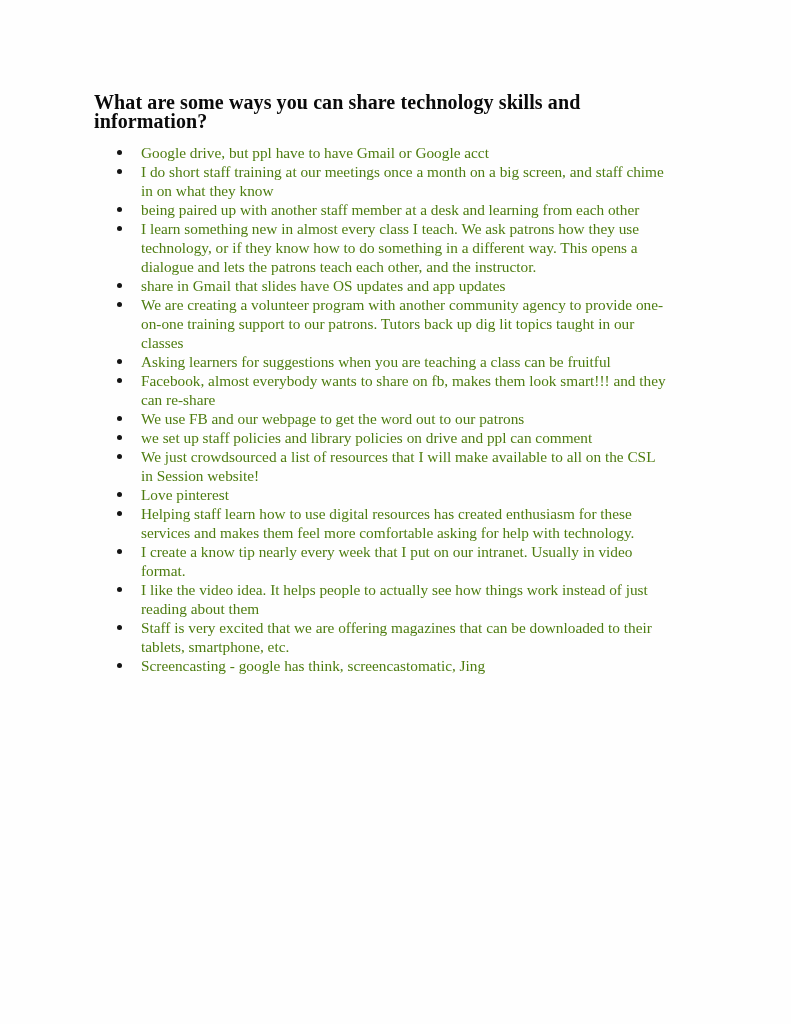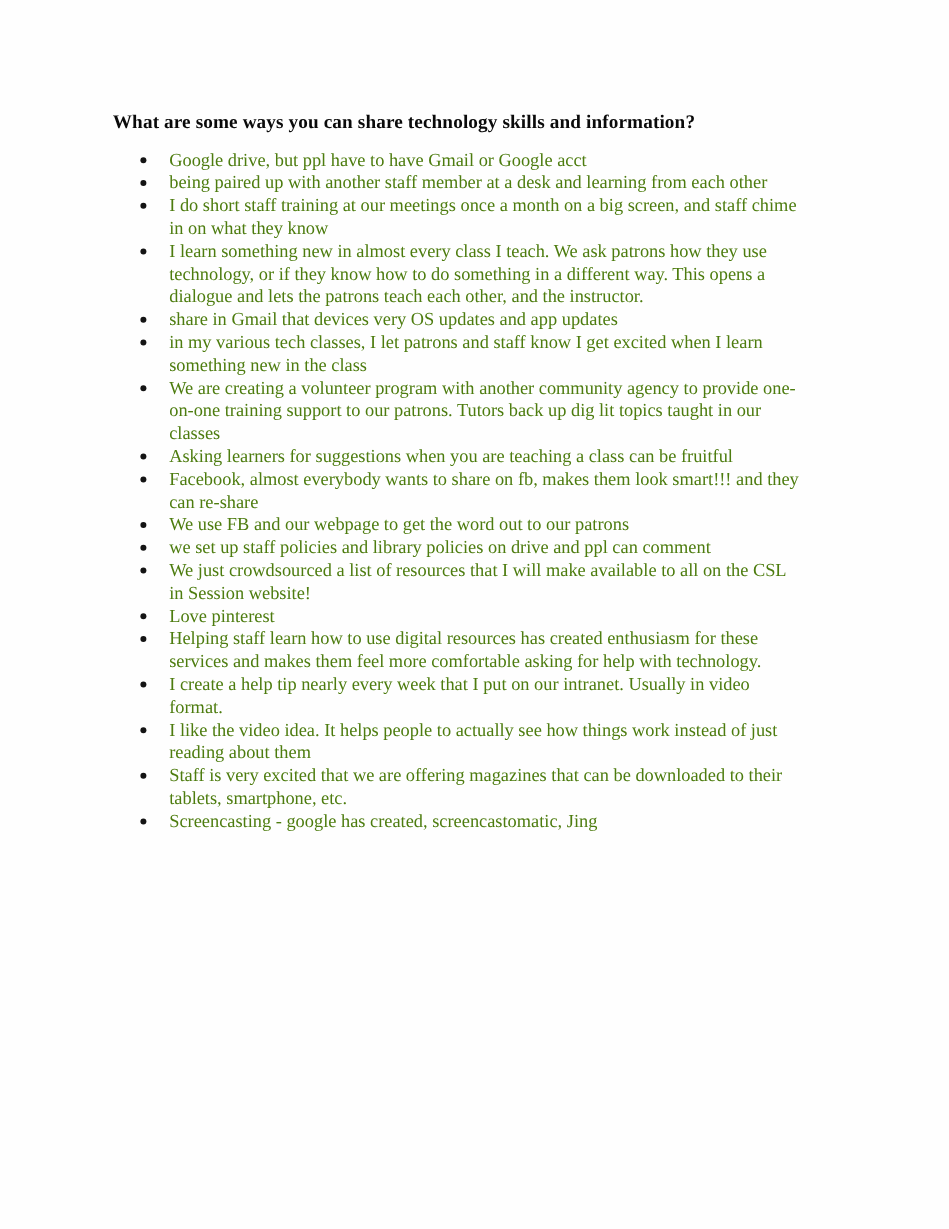--- a/index.html
+++ b/index.html
@@ -23,21 +23,21 @@
   .content {
     position: absolute;
     left: 94px;
     top: 93px;
     width: 572px;
   }
   .title {
     margin: 0;
     font-family: "Liberation Serif", serif;
     font-weight: bold;
-    font-size: 16px;
+    font-size: 20px;
     line-height: 19px;
     color: #0a0a0a;
     letter-spacing: 0.1px;
   }
   ul.bullets {
     margin: 12px 0 0 0;
     padding: 0;
     list-style: none;
   }
   ul.bullets li {
@@ -59,32 +59,31 @@
   }
 </style>
 </head>
 <body>
 
 <div class="page">
   <div class="content">
     <h1 class="title">What are some ways you can share technology skills and information?</h1>
     <ul class="bullets">
         <li>Google drive, but ppl have to have Gmail or Google acct</li>
+        <li>I do short staff training at our meetings once a month on a big screen, and staff chime in on what they know</li>
         <li>being paired up with another staff member at a desk and learning from each other</li>
-        <li>I do short staff training at our meetings once a month on a big screen, and staff chime in on what they know</li>
         <li>I learn something new in almost every class I teach. We ask patrons how they use technology, or if they know how to do something in a different way. This opens a dialogue and lets the patrons teach each other, and the instructor.</li>
-        <li>share in Gmail that devices very OS updates and app updates</li>
-        <li>in my various tech classes, I let patrons and staff know I get excited when I learn something new in the class</li>
+        <li>share in Gmail that slides have OS updates and app updates</li>
         <li>We are creating a volunteer program with another community agency to provide one-on-one training support to our patrons.  Tutors back up dig lit topics taught in our classes</li>
         <li>Asking learners for suggestions when you are teaching a class can be fruitful</li>
         <li>Facebook, almost everybody wants to share on fb, makes them look smart!!! and they can re-share</li>
         <li>We use FB and our webpage to get the word out to our patrons</li>
         <li>we set up staff policies and library policies on drive and ppl can comment</li>
         <li>We just crowdsourced a list of resources that I will make available to all on the CSL in Session website!</li>
         <li>Love pinterest</li>
         <li>Helping staff learn how to use digital resources has created enthusiasm for these services and makes them feel more comfortable asking for help with technology.</li>
-        <li>I create a help tip nearly every week that I put on our intranet.  Usually in video format.</li>
+        <li>I create a know tip nearly every week that I put on our intranet.  Usually in video format.</li>
         <li>I like the video idea. It helps people to actually see how things work instead of just reading about them</li>
         <li>Staff is very excited that we are offering magazines that can be downloaded to their tablets, smartphone, etc.</li>
-        <li>Screencasting - google has created, screencastomatic, Jing</li>
+        <li>Screencasting - google has think, screencastomatic, Jing</li>
       </ul>
   </div>
 </div>
 
 </body></html>

